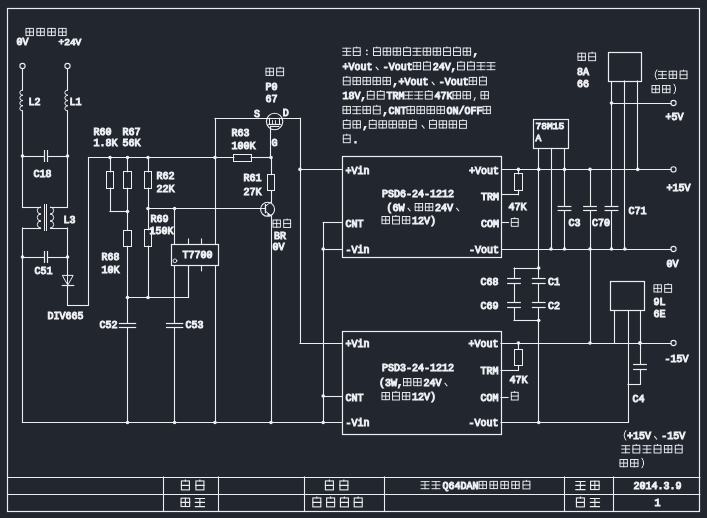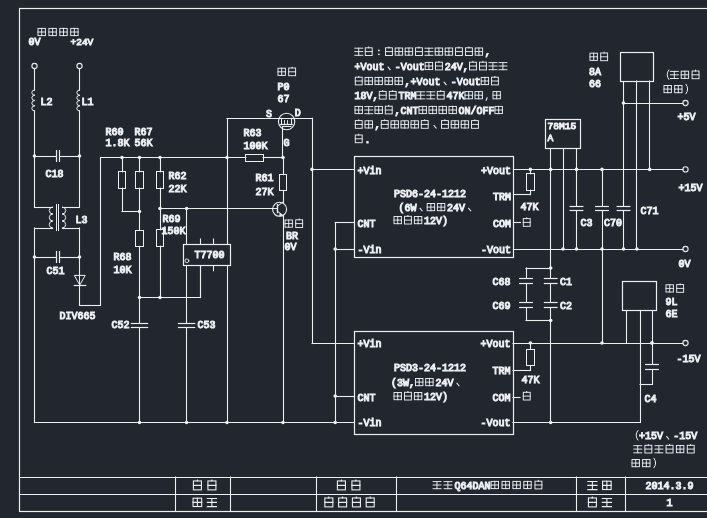--- a/index.html
+++ b/index.html
@@ -1,15 +1,15 @@
 <!DOCTYPE html>
 <html><head><meta charset="utf-8">
 <style>
  html,body{margin:0;padding:0;background:#22262f;}
- #sheet{position:absolute;top:0;left:12px;width:590px;height:518px;}
+ #sheet{position:absolute;top:0;left:0;width:590px;height:518px;}
  svg{display:block;}
  text{font-family:"Liberation Mono", monospace; fill:#eceef2;}
 </style></head>
 <body>
 <div id="sheet">
 <svg width="707" height="518" viewBox="0 0 707 518" stroke="#eceef2" stroke-linecap="square">
 <defs>
 <g id="gk0" stroke="#eceef2" stroke-width="0.95" fill="none">
   <path d="M0.3,0.8 H8.2 M0.3,4.2 H8.2 M0.3,7.9 H8.2 M4.2,0.8 V7.9"></path>
 </g>

